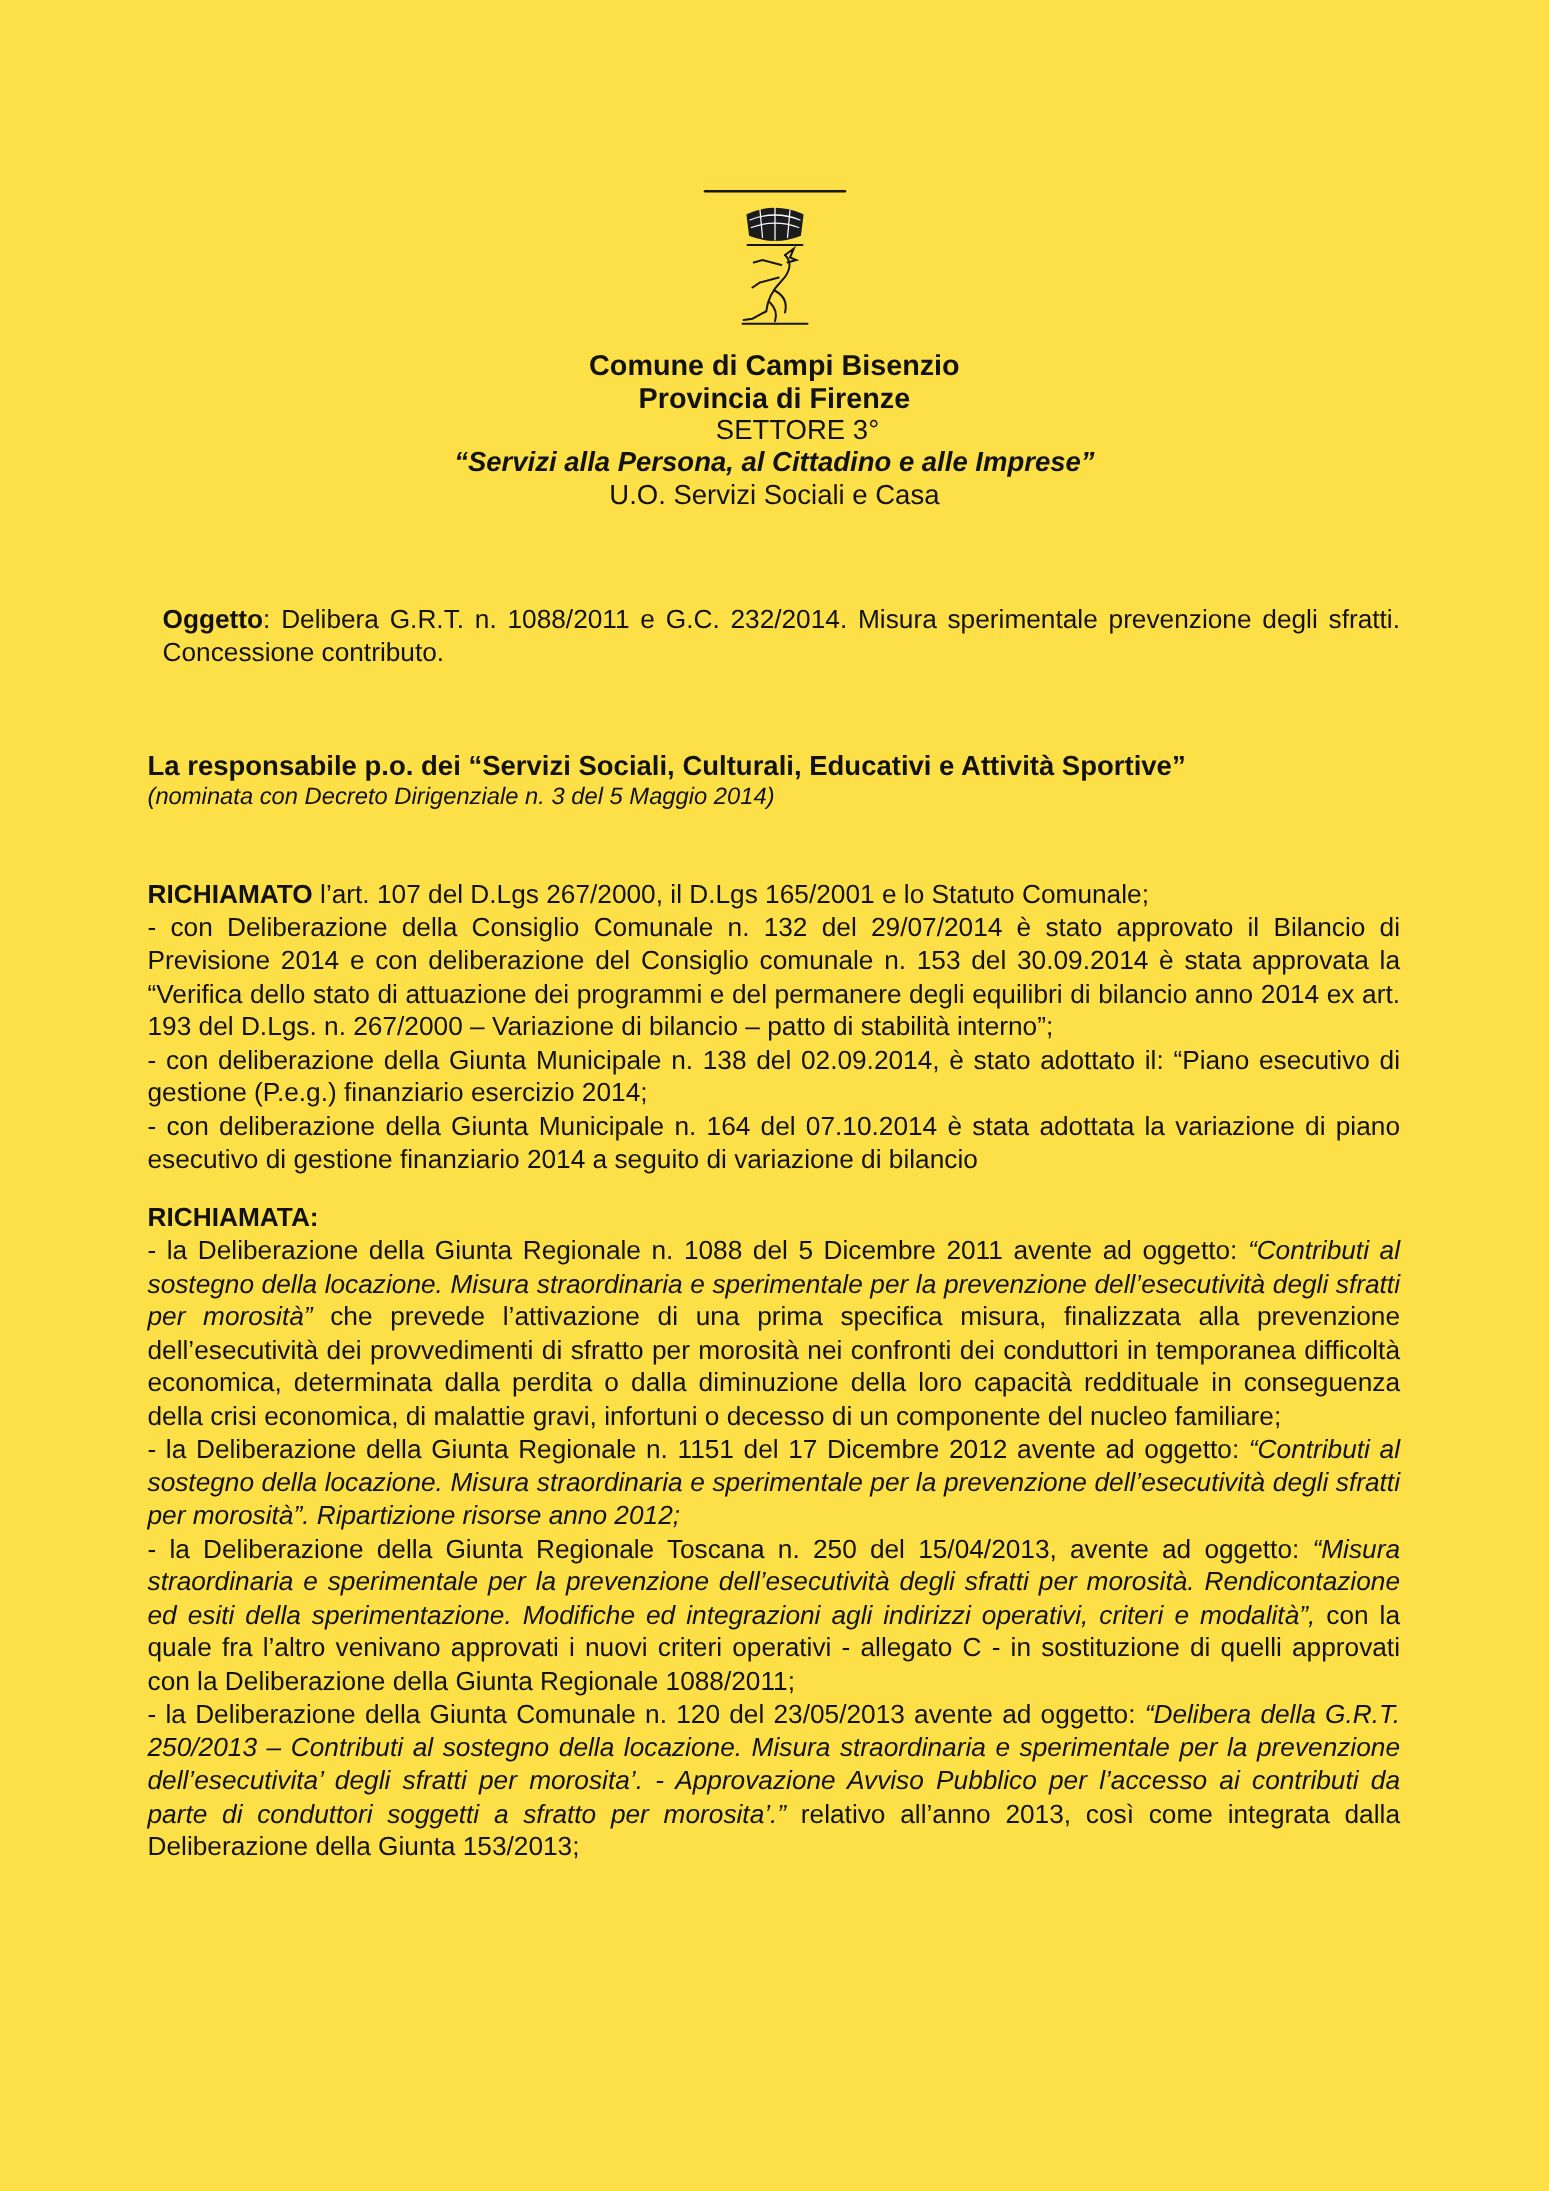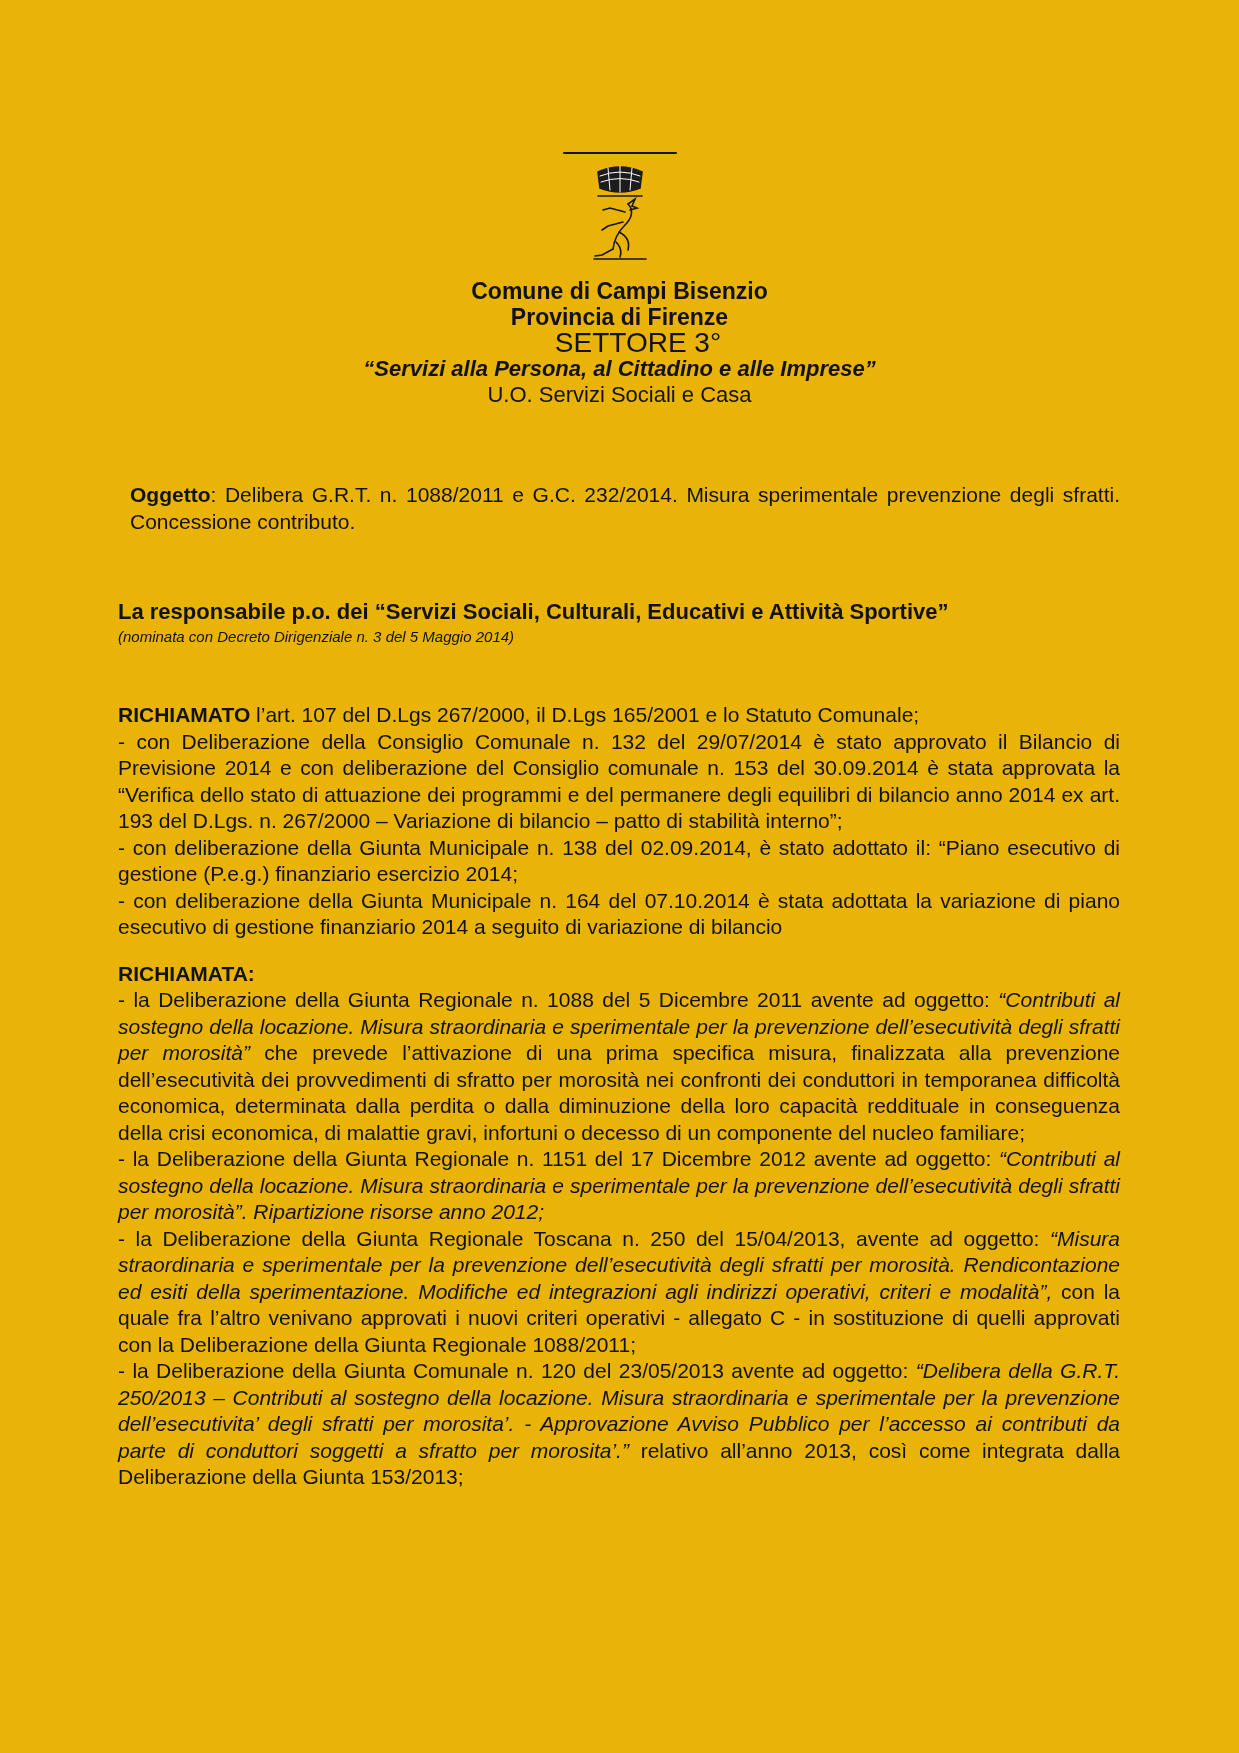--- a/index.html
+++ b/index.html
@@ -1,47 +1,47 @@
 <!DOCTYPE html>
 <html><head>
 <meta charset="utf-8">
 <style>
   html,body{margin:0;padding:0;background:#ffffff;}
   .page{
     position:relative;
     width:1239px;height:1753px;
-    background:#eab308;
+    background:#fde047;
     color:#121212;
     font-family:"Liberation Sans", sans-serif;
     overflow:hidden;
     box-sizing:border-box;
   }
   .content{padding:0 119px 0 118px;}
   
   .emblem-wrap{padding-top:150px;text-align:center;}
   .emblem-wrap svg{display:inline-block;}
   
   .header-text{margin-top:12px;text-align:center;}
   .hl{line-height:26px;}
   .h-muni{font-size:23px;font-weight:bold;}
   .h-prov{font-size:23px;font-weight:bold;text-align:center;}
-  .h-sect{font-size:28px;padding-left:37px;}
+  .h-sect{font-size:22px;padding-left:37px;}
   .h-sname{font-size:22px;font-weight:bold;font-style:italic;}
   .h-unit{font-size:22px;text-align:center;}
   
   .body-par{
     font-size:21px;
     line-height:26.5px;
     text-align:justify;
     margin:0;
   }
   .oggetto{margin-top:74px;margin-left:12px;}
   .responsabile{margin-top:64px;text-align:left;}
   .resp-title{font-size:22px;font-weight:bold;line-height:26px;}
-  .resp-sub{font-size:15px;font-style:italic;line-height:24px;}
+  .resp-sub{font-size:19px;font-style:italic;line-height:24px;}
   .richiamato{margin-top:53px;}
   .dato-atto-heading{margin-top:28px;}
   .richiamata-heading{margin-top:20px;}
   .b{font-weight:bold;}
   .i{font-style:italic;}
 </style>
 </head>
 <body>
 
 <div class="page">

